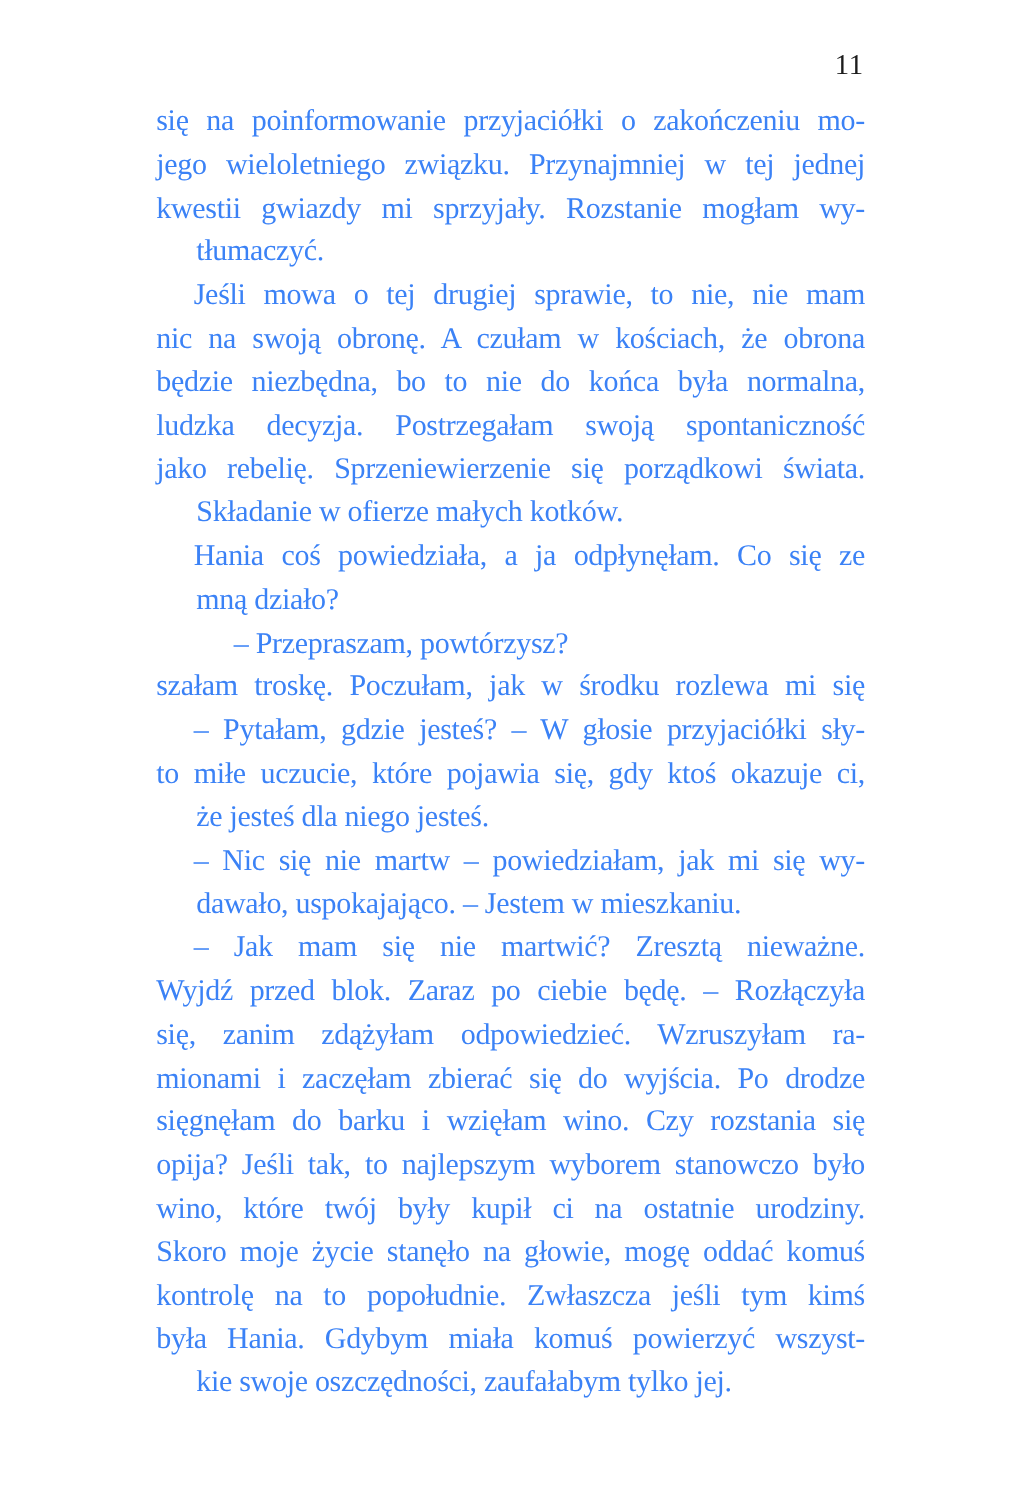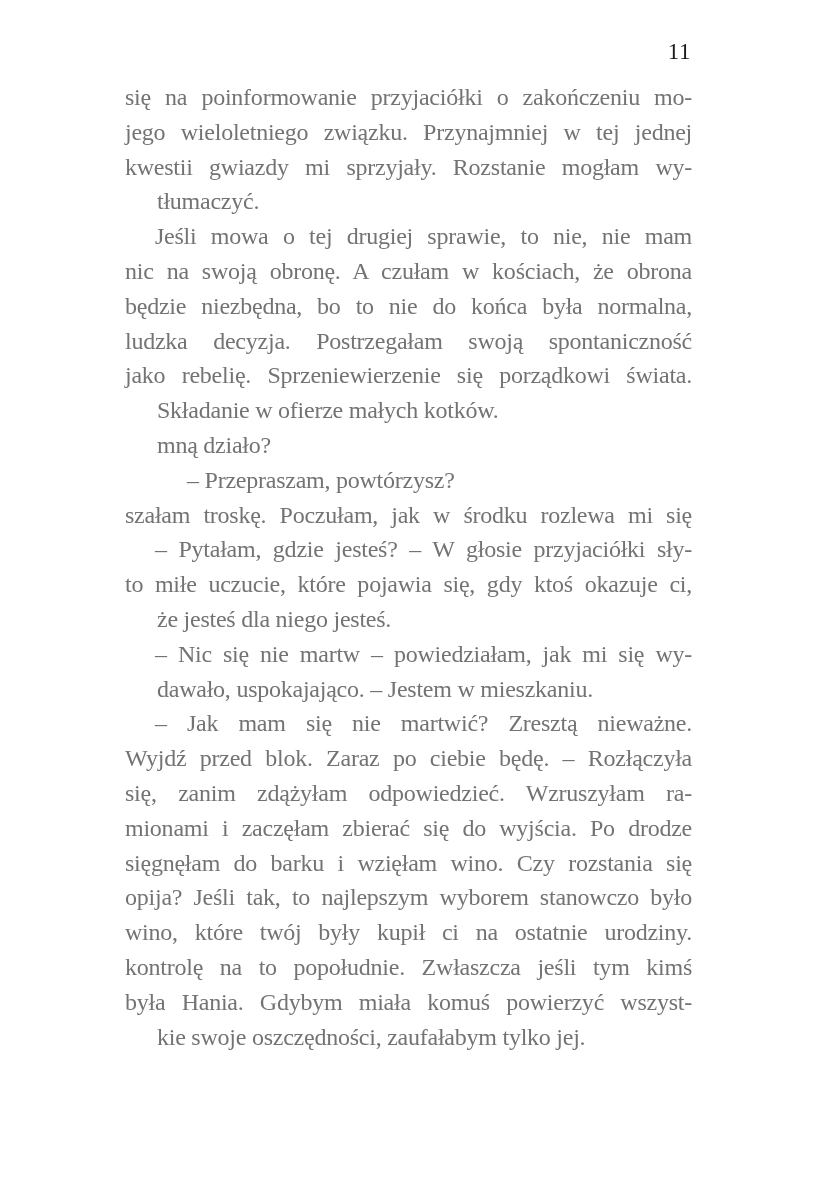--- a/index.html
+++ b/index.html
@@ -31,21 +31,21 @@
   }
 
   .text-block {
     position: absolute;
     left: 125px;
     top: 80px;
     width: 567px;
     font-size: 24px;
     line-height: 34.8px;
     letter-spacing: -0.01em;
-    color: #737373;
+    color: #3b82f6;
   }
 
   .para { margin: 0; }
 
   .line {
     text-align: justify;
     text-align-last: justify;
     -moz-text-align-last: justify;
     white-space: normal;
   }
@@ -75,20 +75,21 @@
       </div>
       <div class="para indent">
         <div class="line first">Jeśli mowa o tej drugiej sprawie, to nie, nie mam</div>
         <div class="line">nic na swoją obronę. A czułam w kościach, że obrona</div>
         <div class="line">będzie niezbędna, bo to nie do końca była normalna,</div>
         <div class="line">ludzka decyzja. Postrzegałam swoją spontaniczność</div>
         <div class="line">jako rebelię. Sprzeniewierzenie się porządkowi świata.</div>
         <div class="line last">Składanie w ofierze małych kotków.</div>
       </div>
       <div class="para indent">
+        <div class="line first">Hania coś powiedziała, a ja odpłynęłam. Co się ze</div>
         <div class="line last">mną działo?</div>
       </div>
       <div class="para indent">
         <div class="line first last">– Przepraszam, powtórzysz?</div>
       </div>
       <div class="para indent">
         <div class="line">szałam troskę. Poczułam, jak w środku rozlewa mi się</div>
         <div class="line first">– Pytałam, gdzie jesteś? – W głosie przyjaciółki sły-</div>
         <div class="line">to miłe uczucie, które pojawia się, gdy ktoś okazuje ci,</div>
         <div class="line last">że jesteś dla niego jesteś.</div>
@@ -98,18 +99,19 @@
         <div class="line last">dawało, uspokajająco. – Jestem w mieszkaniu.</div>
       </div>
       <div class="para indent">
         <div class="line first">– Jak mam się nie martwić? Zresztą nieważne.</div>
         <div class="line">Wyjdź przed blok. Zaraz po ciebie będę. – Rozłączyła</div>
         <div class="line">się, zanim zdążyłam odpowiedzieć. Wzruszyłam ra-</div>
         <div class="line">mionami i zaczęłam zbierać się do wyjścia. Po drodze</div>
         <div class="line">sięgnęłam do barku i wzięłam wino. Czy rozstania się</div>
         <div class="line">opija? Jeśli tak, to najlepszym wyborem stanowczo było</div>
         <div class="line">wino, które twój były kupił ci na ostatnie urodziny.</div>
+        <div class="line">Skoro moje życie stanęło na głowie, mogę oddać komuś</div>
         <div class="line">kontrolę na to popołudnie. Zwłaszcza jeśli tym kimś</div>
         <div class="line">była Hania. Gdybym miała komuś powierzyć wszyst-</div>
         <div class="line last">kie swoje oszczędności, zaufałabym tylko jej.</div>
       </div>
     </div>
 </div>
 
 </body></html>

